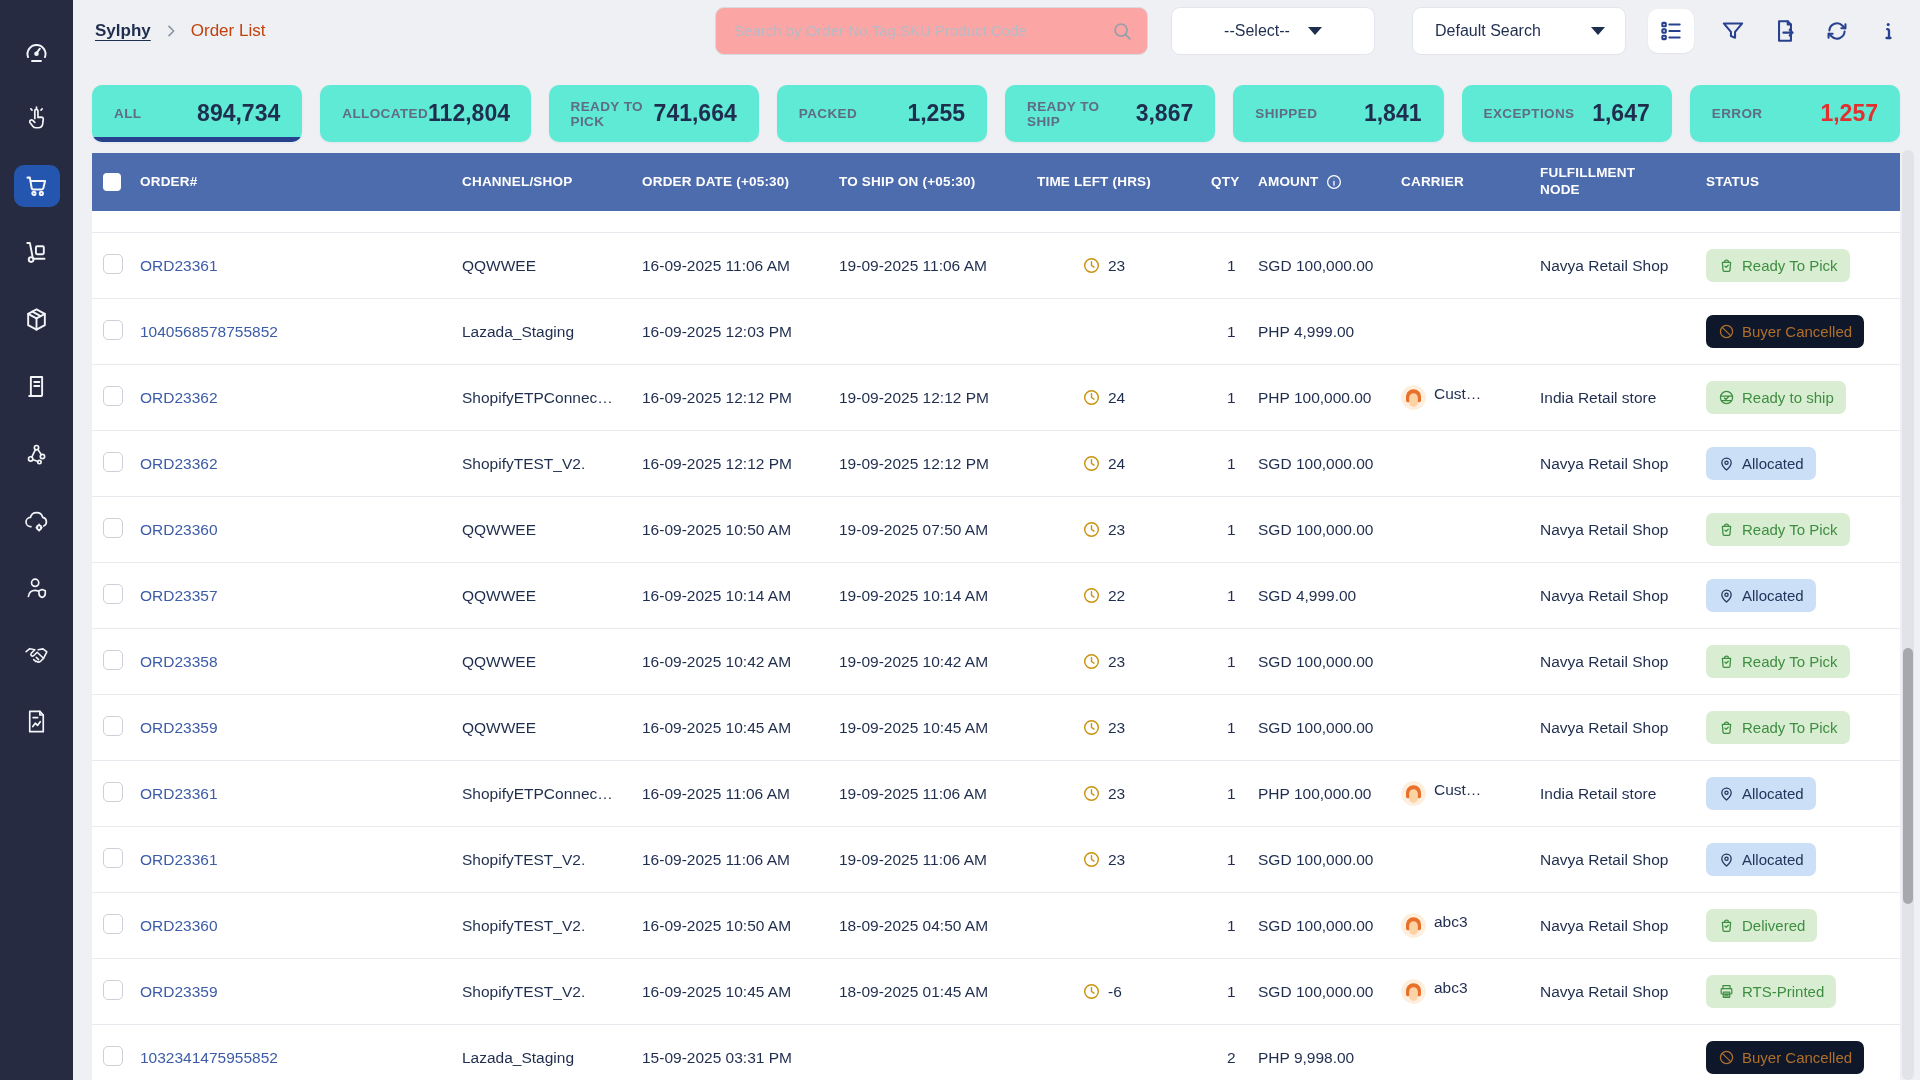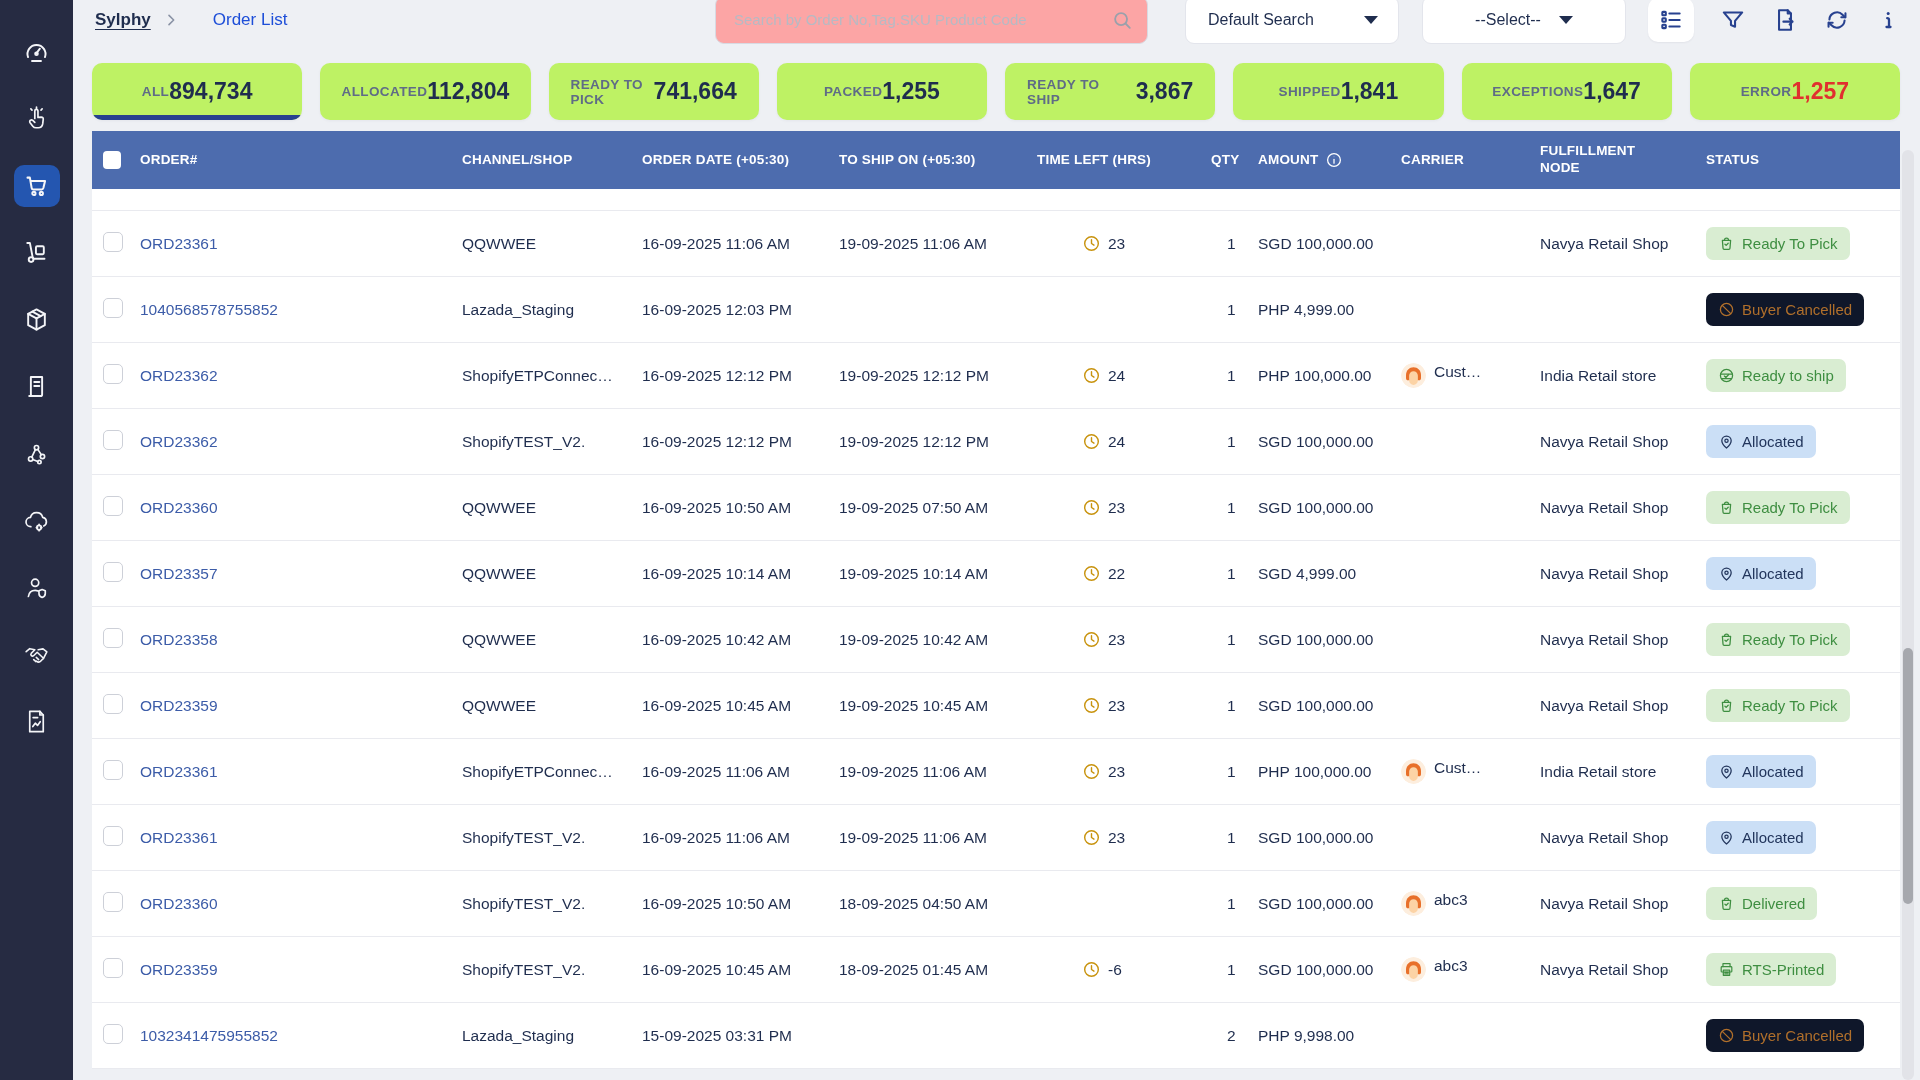--- a/index.html
+++ b/index.html
@@ -17,26 +17,26 @@
   }
   .side-item {
     width:73px; height:67px; display:flex; align-items:center; justify-content:center;
     cursor:pointer; color:#f4f5f8;
   }
   .side-item .sicon { width:46px; height:42px; display:flex; align-items:center; justify-content:center; border-radius:10px; }
   .side-item.active .sicon { background:#2456b0; }
   .side-item svg { width:27px; height:27px; }
   
   .main { flex:1; position:relative; padding:0 20px 0 19px; }
-  .top-bar { height:63px; display:flex; align-items:center; padding-bottom:24px; }
+  .top-bar { height:85px; display:flex; align-items:center; padding-bottom:24px; }
   .crumbs { display:flex; align-items:center; gap:12px; font-size:17px; padding-left:3px; }
   .crumb-root { color:#1f2d4e; font-weight:600; text-decoration:underline; text-underline-offset:4px; cursor:pointer; }
   .crumb-sep { color:#8a93a5; display:flex; }
   .crumb-sep svg { width:16px; height:16px; }
-  .crumb-cur { color:#1d4ed8;margin-left:22px; }
+  .crumb-cur { color:#c2410c; }
   .search-wrap {
     margin-left:auto; width:433px; height:48px; border:1px solid #d8dae2; border-radius:9px;
     display:flex; align-items:center; padding:0 14px 0 18px; background:#fca5a5;
   }
   .search-wrap input {
     border:none; outline:none; background:transparent; flex:1; font-size:15px;
     font-family:"Liberation Sans", sans-serif; color:#1f2d4e;
   }
   .search-wrap input::placeholder { color:#b6bac4; }
   .search-ic { color:#9aa0ab; display:flex; }
@@ -50,22 +50,22 @@
   .sel-generic { width:204px; margin-left:23px; padding:0 22px; justify-content:center; gap:18px; }
   .caret { width:0; height:0; border-left:7px solid transparent; border-right:7px solid transparent; border-top:8px solid #1f2d4e; }
   .icon-strip { display:flex; align-items:center; gap:26px; margin-left:22px; color:#27418f; }
   .tool-btn { background:none; border:none; color:#27418f; cursor:pointer; display:flex; align-items:center; justify-content:center; }
   .tool-btn svg { width:26px; height:26px; }
   .tool-btn.boxed { width:46px; height:44px; background:#fff; border-radius:10px; box-shadow:0 1px 2px rgba(30,40,70,.06); }
   .tool-btn.info-btn svg { width:24px; height:24px; }
   
   .tabs { display:flex; gap:18px; height:57px; }
   .tab {
-    flex:1; background:#bef264; border-radius:10px; box-shadow:0 1px 3px rgba(30,40,70,.05);
-    display:flex; align-items:center; justify-content:center; padding:0 22px;
+    flex:1; background:#5eead4; border-radius:10px; box-shadow:0 1px 3px rgba(30,40,70,.05);
+    display:flex; align-items:center; justify-content:space-between; padding:0 22px;
     cursor:pointer; position:relative; overflow:hidden;
   }
   .tab-label { font-size:13.5px; font-weight:600; color:#5f6c86; letter-spacing:.4px; }
   .tab-count { font-size:23px; font-weight:700; color:#1f2d4e; }
   .tab-count.red { color:#e0302f; }
   .tab.active::after { content:""; position:absolute; left:0; right:0; bottom:0; height:5px; background:#27418f; }
   
   .table { margin-top:11px; }
   .grid-row {
     display:grid;
@@ -231,27 +231,27 @@
     <div class="search-wrap">
       <input type="text" placeholder="Search by Order No,Tag.SKU Product Code" style="">
       <span class="search-ic">
         <svg viewBox="0 0 24 24" fill="none" stroke="currentColor" stroke-width="2" stroke-linecap="round">
             <circle cx="11" cy="11" r="6.5"></circle>
             <path d="M15.8 15.8 20.5 20.5"></path>
           </svg>
       </span>
     </div>
 
+    <div class="select-box sel-generic">
+      <span>--Select--</span>
+      <span class="caret"></span>
+    </div>
+
     <div class="select-box sel-default">
       <span>Default Search</span>
-      <span class="caret"></span>
-    </div>
-
-    <div class="select-box sel-generic">
-      <span>--Select--</span>
       <span class="caret"></span>
     </div>
 
     <div class="icon-strip">
       <button class="tool-btn boxed">
           <svg viewBox="0 0 24 24" fill="none" stroke="currentColor" stroke-width="1.9" stroke-linecap="round" stroke-linejoin="round">
             <rect x="4" y="4.5" width="3.2" height="3.2" rx=".6"></rect>
             <rect x="4" y="10.4" width="3.2" height="3.2" rx=".6"></rect>
             <rect x="4" y="16.3" width="3.2" height="3.2" rx=".6"></rect>
             <path d="M10.5 6h9.5M10.5 12h9.5M10.5 18h9.5"></path>

